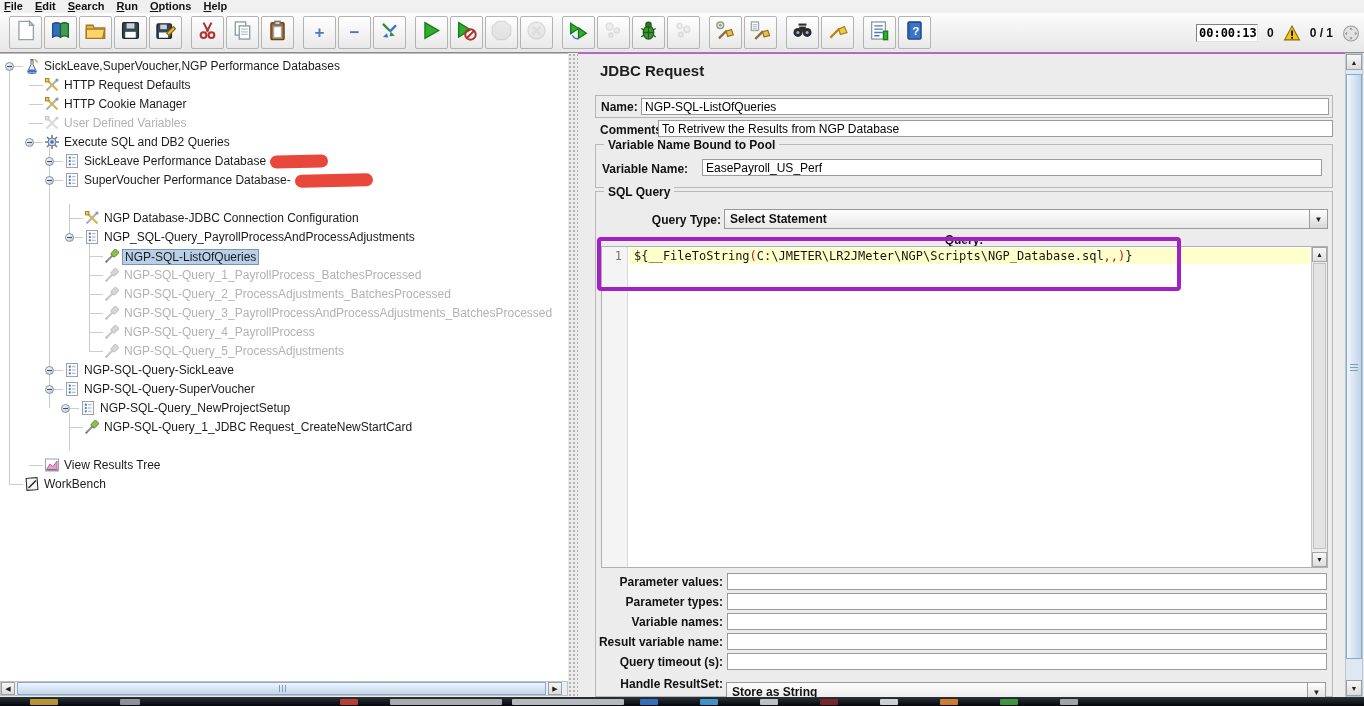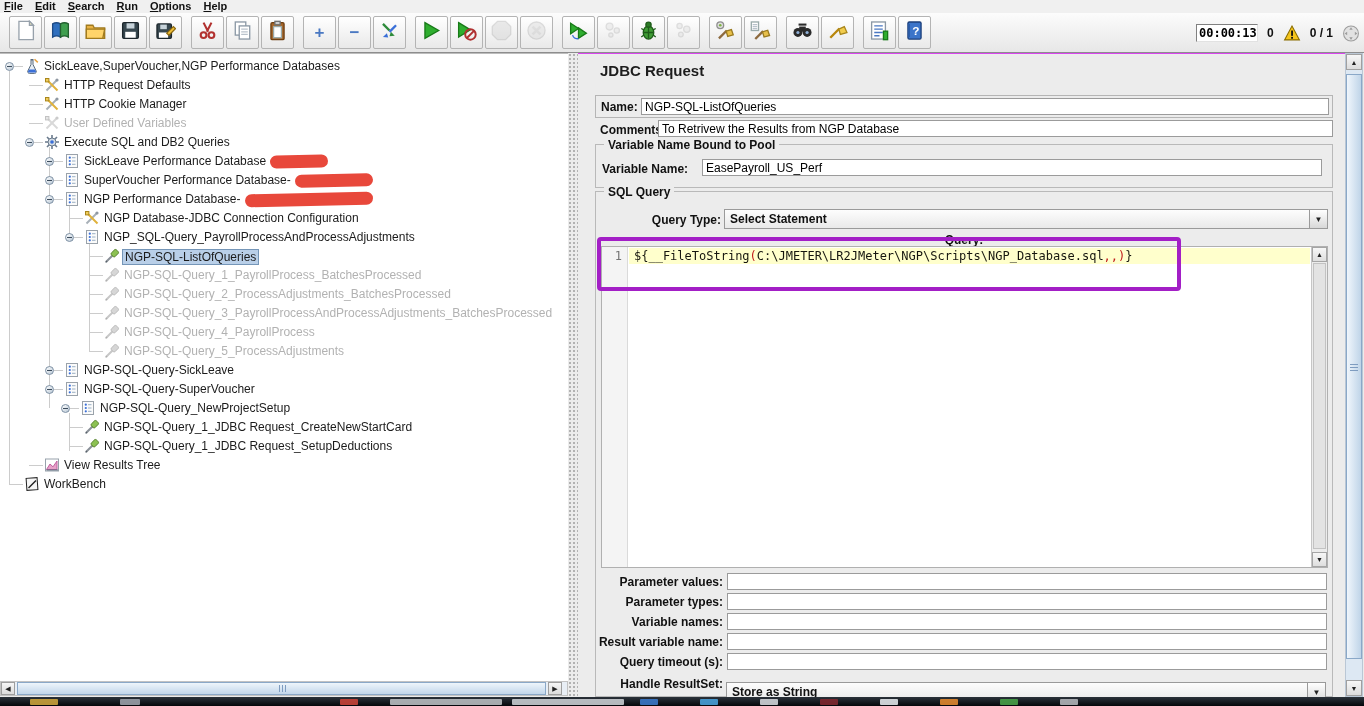--- a/index.html
+++ b/index.html
@@ -408,217 +408,187 @@
             <circle cx="5.8" cy="8" r="1.1" fill="#3a6fd8"></circle>
             <circle cx="5.8" cy="11.3" r="1.1" fill="#3a6fd8"></circle>
             <path d="M8 4.7h3.5M8 8h3.5M8 11.3h3.5" stroke="#9ab0c4"></path>
           </svg>
         </span>
         <span class="t-text" style="left: 82px;">
           <span class="t-label">SuperVoucher Performance Database-</span>
           <span class="redact" style="width: 78px; background: rgb(232, 72, 59);"></span>
         </span>
       </div>
-      <div class="tree-row" style="top: 136px;">
-        <span class="tick" style="left: 54px; width: 9px;"></span>
-        <span class="handle" style="left: 45px;"></span>
-        <span class="t-icon" style="left: 64px;">
+      <div class="tree-row" style="top: 155px;">
+        <span class="tick" style="left: 69px; width: 14px;"></span>
+        <span class="t-icon" style="left: 84px;">
+          <svg viewBox="0 0 16 16">
+            <path d="M2.5 13.5L13 3" stroke="#a8b0b8" stroke-width="2"></path>
+            <circle cx="13" cy="3" r="1.6" fill="#8f98a2"></circle>
+            <path d="M3.5 3.5L13.5 13.5" stroke="#e0b23c" stroke-width="2"></path>
+            <rect x="1.5" y="1.5" width="3.4" height="3.4" fill="#f0cc5c" stroke="#a8861c"></rect>
+          </svg>
+        </span>
+        <span class="t-text" style="left: 102px;">
+          <span class="t-label">NGP Database-JDBC Connection Configuration</span>
+        </span>
+      </div>
+      <div class="tree-row" style="top: 174px;">
+        <span class="tick" style="left: 74px; width: 9px;"></span>
+        <span class="handle" style="left: 65px;"></span>
+        <span class="t-icon" style="left: 84px;">
           <svg viewBox="0 0 16 16">
             <rect x="2.5" y="1.5" width="11" height="13" fill="#fbfbfb" stroke="#9aa2aa"></rect>
             <circle cx="5.8" cy="4.7" r="1.1" fill="#3a6fd8"></circle>
             <circle cx="5.8" cy="8" r="1.1" fill="#3a6fd8"></circle>
             <circle cx="5.8" cy="11.3" r="1.1" fill="#3a6fd8"></circle>
             <path d="M8 4.7h3.5M8 8h3.5M8 11.3h3.5" stroke="#9ab0c4"></path>
           </svg>
         </span>
-        <span class="t-text" style="left: 82px;">
-          <span class="t-label">NGP Performance Database-</span>
-          <span class="redact" style="width: 128px; background: rgb(232, 72, 59);"></span>
-        </span>
-      </div>
-      <div class="tree-row" style="top: 155px;">
-        <span class="tick" style="left: 69px; width: 14px;"></span>
-        <span class="t-icon" style="left: 84px;">
-          <svg viewBox="0 0 16 16">
-            <path d="M2.5 13.5L13 3" stroke="#a8b0b8" stroke-width="2"></path>
-            <circle cx="13" cy="3" r="1.6" fill="#8f98a2"></circle>
-            <path d="M3.5 3.5L13.5 13.5" stroke="#e0b23c" stroke-width="2"></path>
-            <rect x="1.5" y="1.5" width="3.4" height="3.4" fill="#f0cc5c" stroke="#a8861c"></rect>
-          </svg>
-        </span>
         <span class="t-text" style="left: 102px;">
-          <span class="t-label">NGP Database-JDBC Connection Configuration</span>
-        </span>
-      </div>
-      <div class="tree-row" style="top: 174px;">
-        <span class="tick" style="left: 74px; width: 9px;"></span>
-        <span class="handle" style="left: 65px;"></span>
-        <span class="t-icon" style="left: 84px;">
+          <span class="t-label">NGP_SQL-Query_PayrollProcessAndProcessAdjustments</span>
+        </span>
+      </div>
+      <div class="tree-row selected" style="top: 193px;">
+        <span class="tick" style="left: 89px; width: 14px;"></span>
+        <span class="t-icon" style="left: 104px;">
+          <svg viewBox="0 0 16 16">
+            <path d="M2.2 13.8L8.5 7.5" stroke="#8a9098" stroke-width="2" stroke-linecap="round"></path>
+            <path d="M7.2 5.2l3.6-3.6c1-1 4.6 2.6 3.6 3.6l-3.6 3.6c-1 1-4.6-2.6-3.6-3.6z" fill="#8cc152" stroke="#55802c"></path>
+            <path d="M1.8 14.2l1.8-.3-1.5-1.5z" fill="#555f66"></path>
+          </svg>
+        </span>
+        <span class="t-text" style="left: 122px;">
+          <span class="t-label">NGP-SQL-ListOfQueries</span>
+        </span>
+      </div>
+      <div class="tree-row disabled" style="top: 212px;">
+        <span class="tick" style="left: 89px; width: 14px;"></span>
+        <span class="t-icon" style="left: 104px;">
+          <svg viewBox="0 0 16 16">
+            <path d="M2.2 13.8L8.5 7.5" stroke="#8a9098" stroke-width="2" stroke-linecap="round"></path>
+            <path d="M7.2 5.2l3.6-3.6c1-1 4.6 2.6 3.6 3.6l-3.6 3.6c-1 1-4.6-2.6-3.6-3.6z" fill="#8cc152" stroke="#55802c"></path>
+            <path d="M1.8 14.2l1.8-.3-1.5-1.5z" fill="#555f66"></path>
+          </svg>
+        </span>
+        <span class="t-text" style="left: 122px;">
+          <span class="t-label">NGP-SQL-Query_1_PayrollProcess_BatchesProcessed</span>
+        </span>
+      </div>
+      <div class="tree-row disabled" style="top: 231px;">
+        <span class="tick" style="left: 89px; width: 14px;"></span>
+        <span class="t-icon" style="left: 104px;">
+          <svg viewBox="0 0 16 16">
+            <path d="M2.2 13.8L8.5 7.5" stroke="#8a9098" stroke-width="2" stroke-linecap="round"></path>
+            <path d="M7.2 5.2l3.6-3.6c1-1 4.6 2.6 3.6 3.6l-3.6 3.6c-1 1-4.6-2.6-3.6-3.6z" fill="#8cc152" stroke="#55802c"></path>
+            <path d="M1.8 14.2l1.8-.3-1.5-1.5z" fill="#555f66"></path>
+          </svg>
+        </span>
+        <span class="t-text" style="left: 122px;">
+          <span class="t-label">NGP-SQL-Query_2_ProcessAdjustments_BatchesProcessed</span>
+        </span>
+      </div>
+      <div class="tree-row disabled" style="top: 250px;">
+        <span class="tick" style="left: 89px; width: 14px;"></span>
+        <span class="t-icon" style="left: 104px;">
+          <svg viewBox="0 0 16 16">
+            <path d="M2.2 13.8L8.5 7.5" stroke="#8a9098" stroke-width="2" stroke-linecap="round"></path>
+            <path d="M7.2 5.2l3.6-3.6c1-1 4.6 2.6 3.6 3.6l-3.6 3.6c-1 1-4.6-2.6-3.6-3.6z" fill="#8cc152" stroke="#55802c"></path>
+            <path d="M1.8 14.2l1.8-.3-1.5-1.5z" fill="#555f66"></path>
+          </svg>
+        </span>
+        <span class="t-text" style="left: 122px;">
+          <span class="t-label">NGP-SQL-Query_3_PayrollProcessAndProcessAdjustments_BatchesProcessed</span>
+        </span>
+      </div>
+      <div class="tree-row disabled" style="top: 269px;">
+        <span class="tick" style="left: 89px; width: 14px;"></span>
+        <span class="t-icon" style="left: 104px;">
+          <svg viewBox="0 0 16 16">
+            <path d="M2.2 13.8L8.5 7.5" stroke="#8a9098" stroke-width="2" stroke-linecap="round"></path>
+            <path d="M7.2 5.2l3.6-3.6c1-1 4.6 2.6 3.6 3.6l-3.6 3.6c-1 1-4.6-2.6-3.6-3.6z" fill="#8cc152" stroke="#55802c"></path>
+            <path d="M1.8 14.2l1.8-.3-1.5-1.5z" fill="#555f66"></path>
+          </svg>
+        </span>
+        <span class="t-text" style="left: 122px;">
+          <span class="t-label">NGP-SQL-Query_4_PayrollProcess</span>
+        </span>
+      </div>
+      <div class="tree-row disabled" style="top: 288px;">
+        <span class="tick" style="left: 89px; width: 14px;"></span>
+        <span class="t-icon" style="left: 104px;">
+          <svg viewBox="0 0 16 16">
+            <path d="M2.2 13.8L8.5 7.5" stroke="#8a9098" stroke-width="2" stroke-linecap="round"></path>
+            <path d="M7.2 5.2l3.6-3.6c1-1 4.6 2.6 3.6 3.6l-3.6 3.6c-1 1-4.6-2.6-3.6-3.6z" fill="#8cc152" stroke="#55802c"></path>
+            <path d="M1.8 14.2l1.8-.3-1.5-1.5z" fill="#555f66"></path>
+          </svg>
+        </span>
+        <span class="t-text" style="left: 122px;">
+          <span class="t-label">NGP-SQL-Query_5_ProcessAdjustments</span>
+        </span>
+      </div>
+      <div class="tree-row" style="top: 307px;">
+        <span class="tick" style="left: 54px; width: 9px;"></span>
+        <span class="handle" style="left: 45px;"></span>
+        <span class="t-icon" style="left: 64px;">
           <svg viewBox="0 0 16 16">
             <rect x="2.5" y="1.5" width="11" height="13" fill="#fbfbfb" stroke="#9aa2aa"></rect>
             <circle cx="5.8" cy="4.7" r="1.1" fill="#3a6fd8"></circle>
             <circle cx="5.8" cy="8" r="1.1" fill="#3a6fd8"></circle>
             <circle cx="5.8" cy="11.3" r="1.1" fill="#3a6fd8"></circle>
             <path d="M8 4.7h3.5M8 8h3.5M8 11.3h3.5" stroke="#9ab0c4"></path>
           </svg>
         </span>
-        <span class="t-text" style="left: 102px;">
-          <span class="t-label">NGP_SQL-Query_PayrollProcessAndProcessAdjustments</span>
-        </span>
-      </div>
-      <div class="tree-row selected" style="top: 193px;">
-        <span class="tick" style="left: 89px; width: 14px;"></span>
-        <span class="t-icon" style="left: 104px;">
-          <svg viewBox="0 0 16 16">
-            <path d="M2.2 13.8L8.5 7.5" stroke="#8a9098" stroke-width="2" stroke-linecap="round"></path>
-            <path d="M7.2 5.2l3.6-3.6c1-1 4.6 2.6 3.6 3.6l-3.6 3.6c-1 1-4.6-2.6-3.6-3.6z" fill="#8cc152" stroke="#55802c"></path>
-            <path d="M1.8 14.2l1.8-.3-1.5-1.5z" fill="#555f66"></path>
-          </svg>
-        </span>
-        <span class="t-text" style="left: 122px;">
-          <span class="t-label">NGP-SQL-ListOfQueries</span>
-        </span>
-      </div>
-      <div class="tree-row disabled" style="top: 212px;">
-        <span class="tick" style="left: 89px; width: 14px;"></span>
-        <span class="t-icon" style="left: 104px;">
-          <svg viewBox="0 0 16 16">
-            <path d="M2.2 13.8L8.5 7.5" stroke="#8a9098" stroke-width="2" stroke-linecap="round"></path>
-            <path d="M7.2 5.2l3.6-3.6c1-1 4.6 2.6 3.6 3.6l-3.6 3.6c-1 1-4.6-2.6-3.6-3.6z" fill="#8cc152" stroke="#55802c"></path>
-            <path d="M1.8 14.2l1.8-.3-1.5-1.5z" fill="#555f66"></path>
-          </svg>
-        </span>
-        <span class="t-text" style="left: 122px;">
-          <span class="t-label">NGP-SQL-Query_1_PayrollProcess_BatchesProcessed</span>
-        </span>
-      </div>
-      <div class="tree-row disabled" style="top: 231px;">
-        <span class="tick" style="left: 89px; width: 14px;"></span>
-        <span class="t-icon" style="left: 104px;">
-          <svg viewBox="0 0 16 16">
-            <path d="M2.2 13.8L8.5 7.5" stroke="#8a9098" stroke-width="2" stroke-linecap="round"></path>
-            <path d="M7.2 5.2l3.6-3.6c1-1 4.6 2.6 3.6 3.6l-3.6 3.6c-1 1-4.6-2.6-3.6-3.6z" fill="#8cc152" stroke="#55802c"></path>
-            <path d="M1.8 14.2l1.8-.3-1.5-1.5z" fill="#555f66"></path>
-          </svg>
-        </span>
-        <span class="t-text" style="left: 122px;">
-          <span class="t-label">NGP-SQL-Query_2_ProcessAdjustments_BatchesProcessed</span>
-        </span>
-      </div>
-      <div class="tree-row disabled" style="top: 250px;">
-        <span class="tick" style="left: 89px; width: 14px;"></span>
-        <span class="t-icon" style="left: 104px;">
-          <svg viewBox="0 0 16 16">
-            <path d="M2.2 13.8L8.5 7.5" stroke="#8a9098" stroke-width="2" stroke-linecap="round"></path>
-            <path d="M7.2 5.2l3.6-3.6c1-1 4.6 2.6 3.6 3.6l-3.6 3.6c-1 1-4.6-2.6-3.6-3.6z" fill="#8cc152" stroke="#55802c"></path>
-            <path d="M1.8 14.2l1.8-.3-1.5-1.5z" fill="#555f66"></path>
-          </svg>
-        </span>
-        <span class="t-text" style="left: 122px;">
-          <span class="t-label">NGP-SQL-Query_3_PayrollProcessAndProcessAdjustments_BatchesProcessed</span>
-        </span>
-      </div>
-      <div class="tree-row disabled" style="top: 269px;">
-        <span class="tick" style="left: 89px; width: 14px;"></span>
-        <span class="t-icon" style="left: 104px;">
-          <svg viewBox="0 0 16 16">
-            <path d="M2.2 13.8L8.5 7.5" stroke="#8a9098" stroke-width="2" stroke-linecap="round"></path>
-            <path d="M7.2 5.2l3.6-3.6c1-1 4.6 2.6 3.6 3.6l-3.6 3.6c-1 1-4.6-2.6-3.6-3.6z" fill="#8cc152" stroke="#55802c"></path>
-            <path d="M1.8 14.2l1.8-.3-1.5-1.5z" fill="#555f66"></path>
-          </svg>
-        </span>
-        <span class="t-text" style="left: 122px;">
-          <span class="t-label">NGP-SQL-Query_4_PayrollProcess</span>
-        </span>
-      </div>
-      <div class="tree-row disabled" style="top: 288px;">
-        <span class="tick" style="left: 89px; width: 14px;"></span>
-        <span class="t-icon" style="left: 104px;">
-          <svg viewBox="0 0 16 16">
-            <path d="M2.2 13.8L8.5 7.5" stroke="#8a9098" stroke-width="2" stroke-linecap="round"></path>
-            <path d="M7.2 5.2l3.6-3.6c1-1 4.6 2.6 3.6 3.6l-3.6 3.6c-1 1-4.6-2.6-3.6-3.6z" fill="#8cc152" stroke="#55802c"></path>
-            <path d="M1.8 14.2l1.8-.3-1.5-1.5z" fill="#555f66"></path>
-          </svg>
-        </span>
-        <span class="t-text" style="left: 122px;">
-          <span class="t-label">NGP-SQL-Query_5_ProcessAdjustments</span>
-        </span>
-      </div>
-      <div class="tree-row" style="top: 307px;">
+        <span class="t-text" style="left: 82px;">
+          <span class="t-label">NGP-SQL-Query-SickLeave</span>
+        </span>
+      </div>
+      <div class="tree-row" style="top: 326px;">
         <span class="tick" style="left: 54px; width: 9px;"></span>
         <span class="handle" style="left: 45px;"></span>
         <span class="t-icon" style="left: 64px;">
           <svg viewBox="0 0 16 16">
             <rect x="2.5" y="1.5" width="11" height="13" fill="#fbfbfb" stroke="#9aa2aa"></rect>
             <circle cx="5.8" cy="4.7" r="1.1" fill="#3a6fd8"></circle>
             <circle cx="5.8" cy="8" r="1.1" fill="#3a6fd8"></circle>
             <circle cx="5.8" cy="11.3" r="1.1" fill="#3a6fd8"></circle>
             <path d="M8 4.7h3.5M8 8h3.5M8 11.3h3.5" stroke="#9ab0c4"></path>
           </svg>
         </span>
         <span class="t-text" style="left: 82px;">
-          <span class="t-label">NGP-SQL-Query-SickLeave</span>
-        </span>
-      </div>
-      <div class="tree-row" style="top: 326px;">
+          <span class="t-label">NGP-SQL-Query-SuperVoucher</span>
+        </span>
+      </div>
+      <div class="tree-row" style="top: 345px; margin-left: 16px;">
         <span class="tick" style="left: 54px; width: 9px;"></span>
         <span class="handle" style="left: 45px;"></span>
         <span class="t-icon" style="left: 64px;">
           <svg viewBox="0 0 16 16">
             <rect x="2.5" y="1.5" width="11" height="13" fill="#fbfbfb" stroke="#9aa2aa"></rect>
             <circle cx="5.8" cy="4.7" r="1.1" fill="#3a6fd8"></circle>
             <circle cx="5.8" cy="8" r="1.1" fill="#3a6fd8"></circle>
             <circle cx="5.8" cy="11.3" r="1.1" fill="#3a6fd8"></circle>
             <path d="M8 4.7h3.5M8 8h3.5M8 11.3h3.5" stroke="#9ab0c4"></path>
           </svg>
         </span>
         <span class="t-text" style="left: 82px;">
-          <span class="t-label">NGP-SQL-Query-SuperVoucher</span>
-        </span>
-      </div>
-      <div class="tree-row" style="top: 345px; margin-left: 16px;">
-        <span class="tick" style="left: 54px; width: 9px;"></span>
-        <span class="handle" style="left: 45px;"></span>
-        <span class="t-icon" style="left: 64px;">
-          <svg viewBox="0 0 16 16">
-            <rect x="2.5" y="1.5" width="11" height="13" fill="#fbfbfb" stroke="#9aa2aa"></rect>
-            <circle cx="5.8" cy="4.7" r="1.1" fill="#3a6fd8"></circle>
-            <circle cx="5.8" cy="8" r="1.1" fill="#3a6fd8"></circle>
-            <circle cx="5.8" cy="11.3" r="1.1" fill="#3a6fd8"></circle>
-            <path d="M8 4.7h3.5M8 8h3.5M8 11.3h3.5" stroke="#9ab0c4"></path>
-          </svg>
-        </span>
-        <span class="t-text" style="left: 82px;">
           <span class="t-label">NGP-SQL-Query_NewProjectSetup</span>
         </span>
       </div>
       <div class="tree-row" style="top: 364px;">
         <span class="tick" style="left: 69px; width: 14px;"></span>
         <span class="t-icon" style="left: 84px;">
           <svg viewBox="0 0 16 16">
             <path d="M2.2 13.8L8.5 7.5" stroke="#8a9098" stroke-width="2" stroke-linecap="round"></path>
             <path d="M7.2 5.2l3.6-3.6c1-1 4.6 2.6 3.6 3.6l-3.6 3.6c-1 1-4.6-2.6-3.6-3.6z" fill="#8cc152" stroke="#55802c"></path>
             <path d="M1.8 14.2l1.8-.3-1.5-1.5z" fill="#555f66"></path>
           </svg>
         </span>
         <span class="t-text" style="left: 102px;">
           <span class="t-label">NGP-SQL-Query_1_JDBC Request_CreateNewStartCard</span>
-        </span>
-      </div>
-      <div class="tree-row" style="top: 383px;">
-        <span class="tick" style="left: 69px; width: 14px;"></span>
-        <span class="t-icon" style="left: 84px;">
-          <svg viewBox="0 0 16 16">
-            <path d="M2.2 13.8L8.5 7.5" stroke="#8a9098" stroke-width="2" stroke-linecap="round"></path>
-            <path d="M7.2 5.2l3.6-3.6c1-1 4.6 2.6 3.6 3.6l-3.6 3.6c-1 1-4.6-2.6-3.6-3.6z" fill="#8cc152" stroke="#55802c"></path>
-            <path d="M1.8 14.2l1.8-.3-1.5-1.5z" fill="#555f66"></path>
-          </svg>
-        </span>
-        <span class="t-text" style="left: 102px;">
-          <span class="t-label">NGP-SQL-Query_1_JDBC Request_SetupDeductions</span>
         </span>
       </div>
       <div class="tree-row" style="top: 402px;">
         <span class="tick" style="left: 29px; width: 14px;"></span>
         <span class="t-icon" style="left: 44px;">
           <svg viewBox="0 0 16 16">
             <rect x="1.5" y="2" width="13" height="12" fill="#fff" stroke="#97a1ab"></rect>
             <path d="M2.5 12.5L6 7l3 2.8 4-5.8v8.5z" fill="#e8a0c8" stroke="#c060a0"></path>
             <path d="M2.5 13h11.5" stroke="#5a6b7c"></path>
           </svg>

